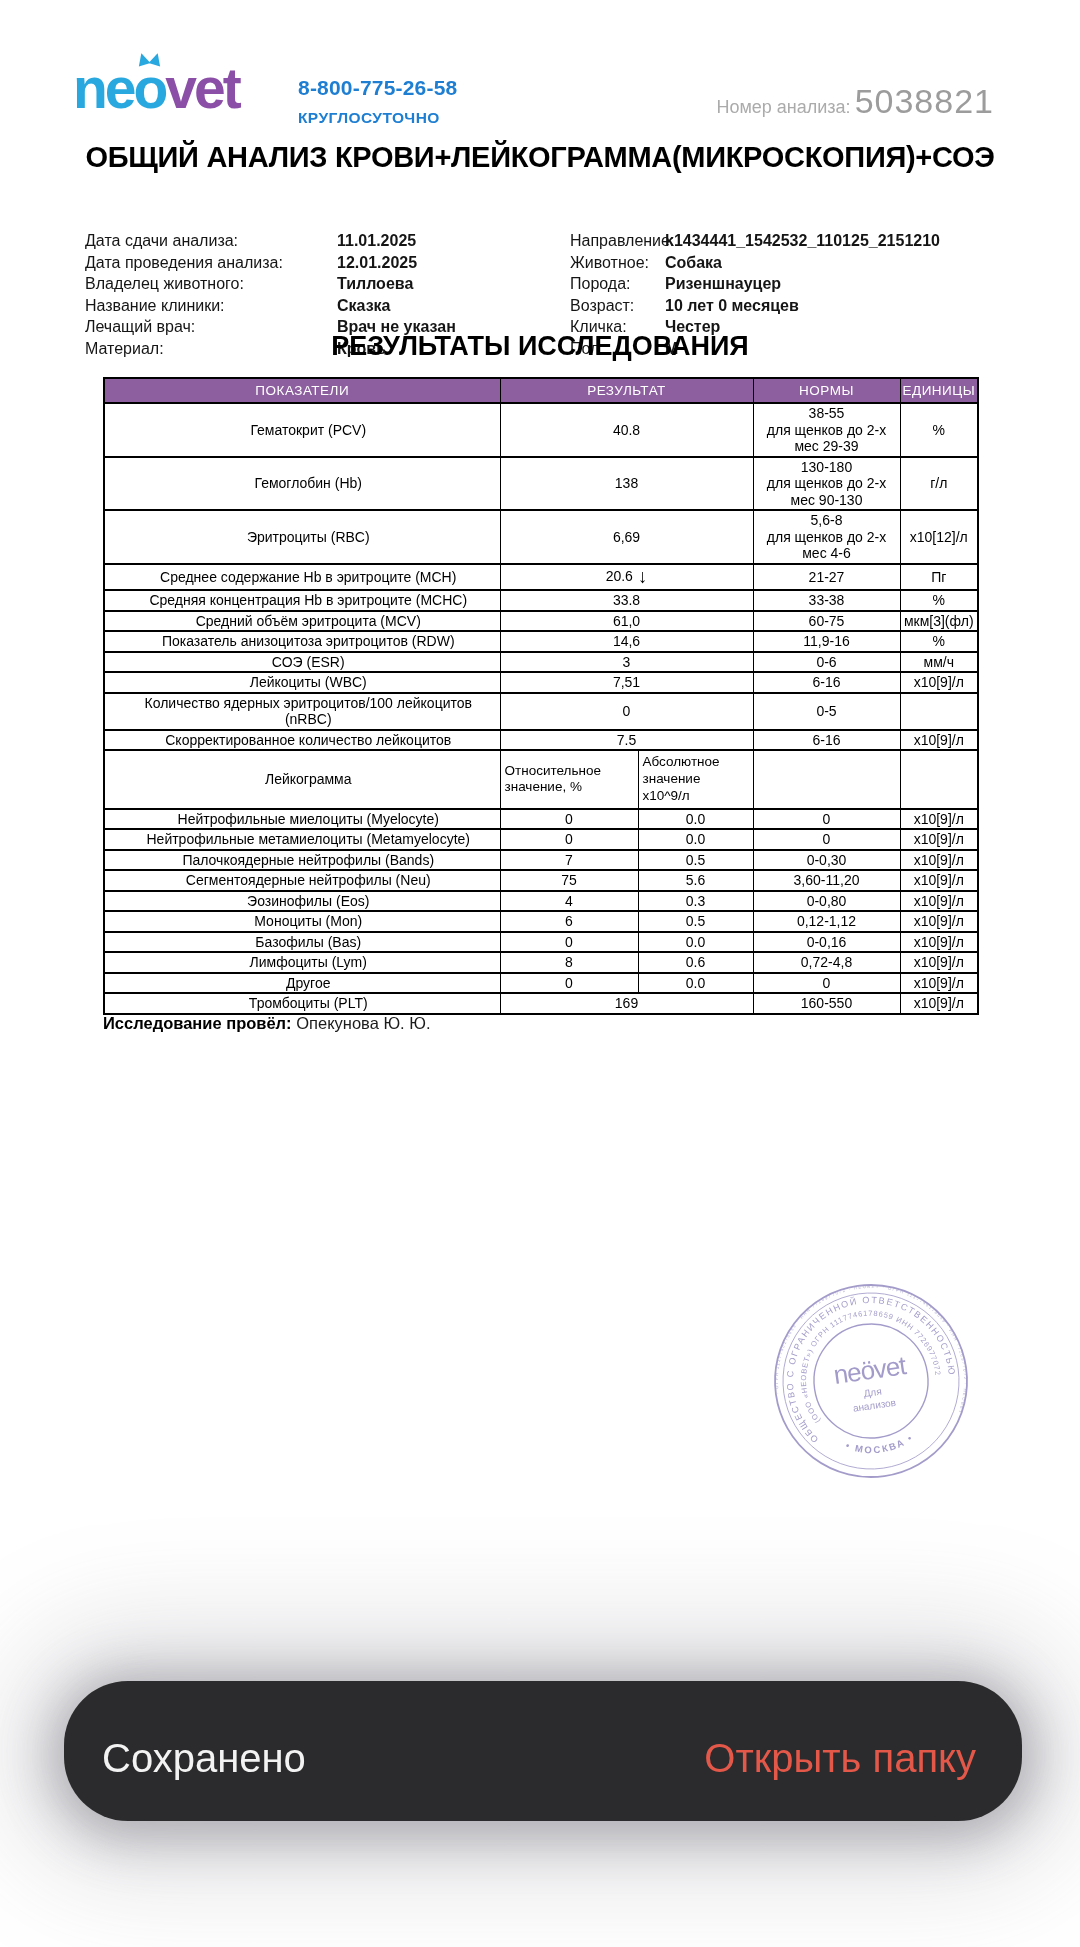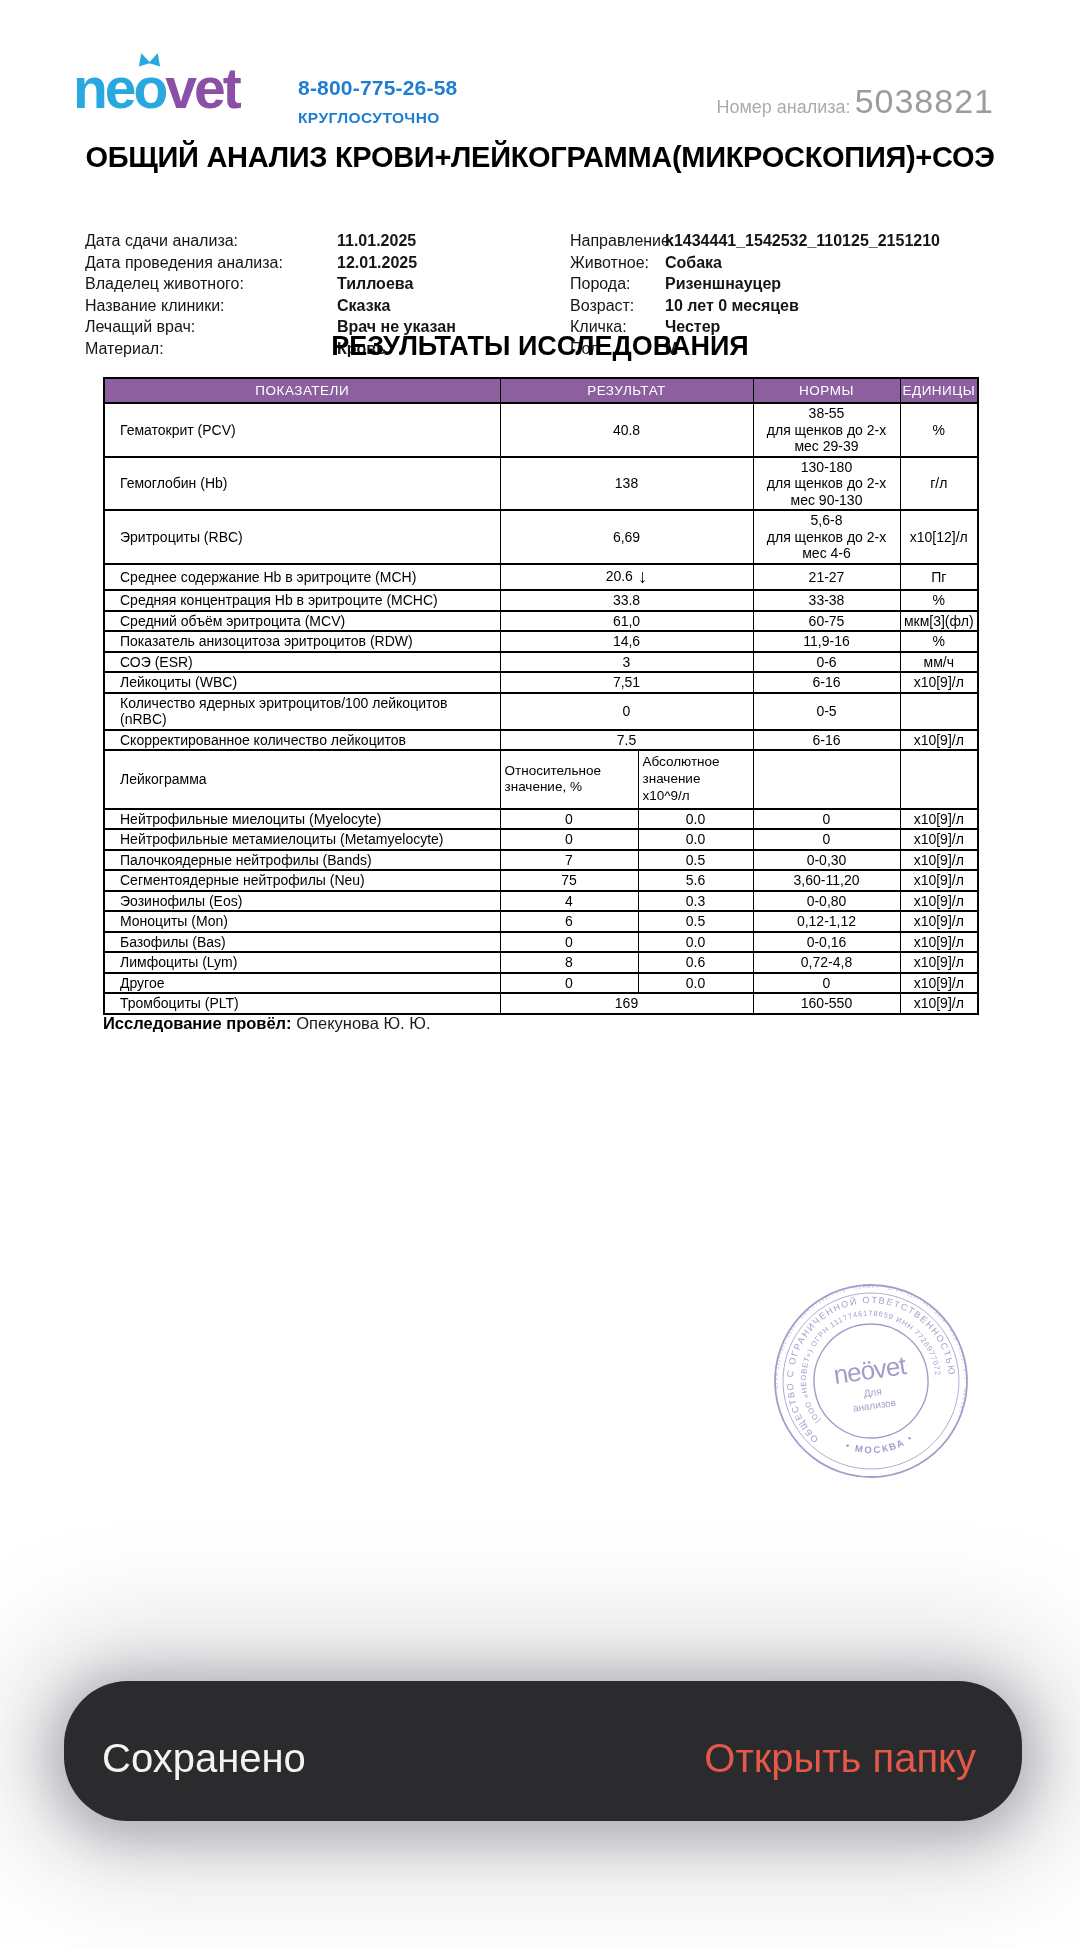--- a/index.html
+++ b/index.html
@@ -53,21 +53,21 @@
   
   .results{position:absolute;left:103px;top:377px;width:874px;border-collapse:collapse;table-layout:fixed;border:2px solid #000;font-size:14px;color:#000;}
   .results th{
     background:var(--accent-purple);color:#fff;font-weight:normal;font-size:13.5px;letter-spacing:.5px;
     padding:4px 2px;border-left:1px solid #000;border-right:1px solid #000;border-bottom:2px solid #000;text-align:center;
   }
   .results td{
     border-left:1px solid #000;border-right:1px solid #000;border-top:2px solid #000;border-bottom:2px solid #000;
     padding:1px 3px;line-height:1.18;vertical-align:middle;text-align:center;
   }
-  .results td.c-name{text-align:left;padding-left:15px;}
+  .results td.c-name{text-align:center;padding-left:15px;}
   .results tr.r-mid td{height:17px;}
   .results .arrow{font-weight:bold;font-size:19px;margin-left:5px;vertical-align:-2px;}
   .results td.c-sublabel{text-align:left;font-size:13.5px;padding:3px 4px;line-height:1.25;}
   .norm-line{text-align:center;}
 
   .examiner{position:absolute;left:103px;top:1014px;font-size:16.5px;color:#1c1c1c;}
   .examiner b{font-weight:bold;color:#000;}
 
   
   .stamp{position:absolute;left:771px;top:1281px;width:200px;height:200px;opacity:.85;}

